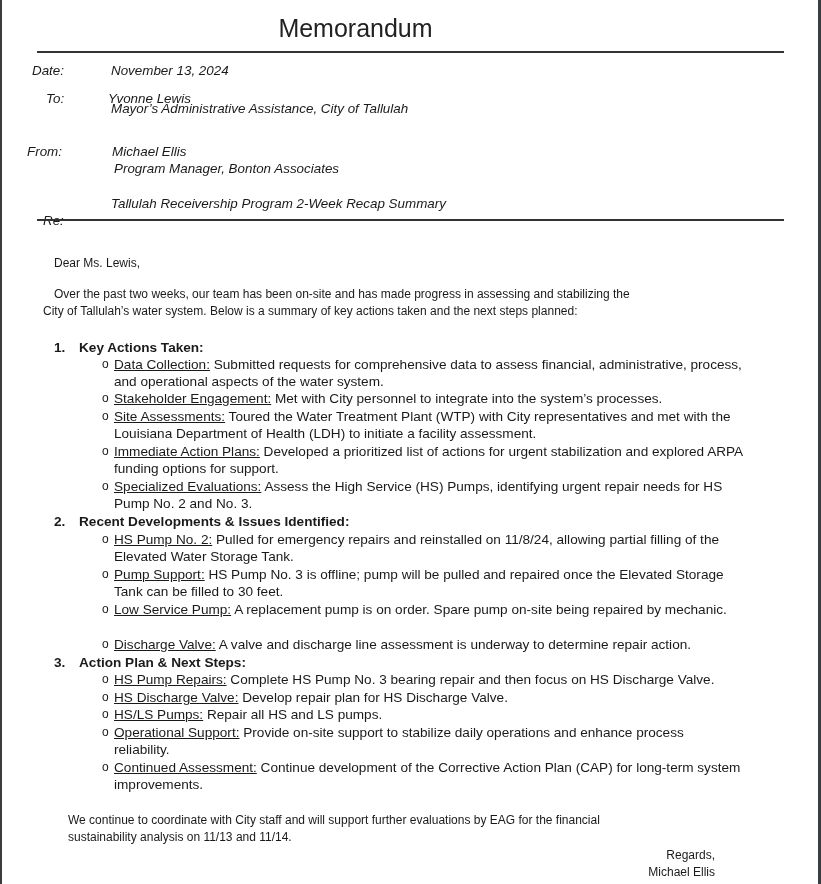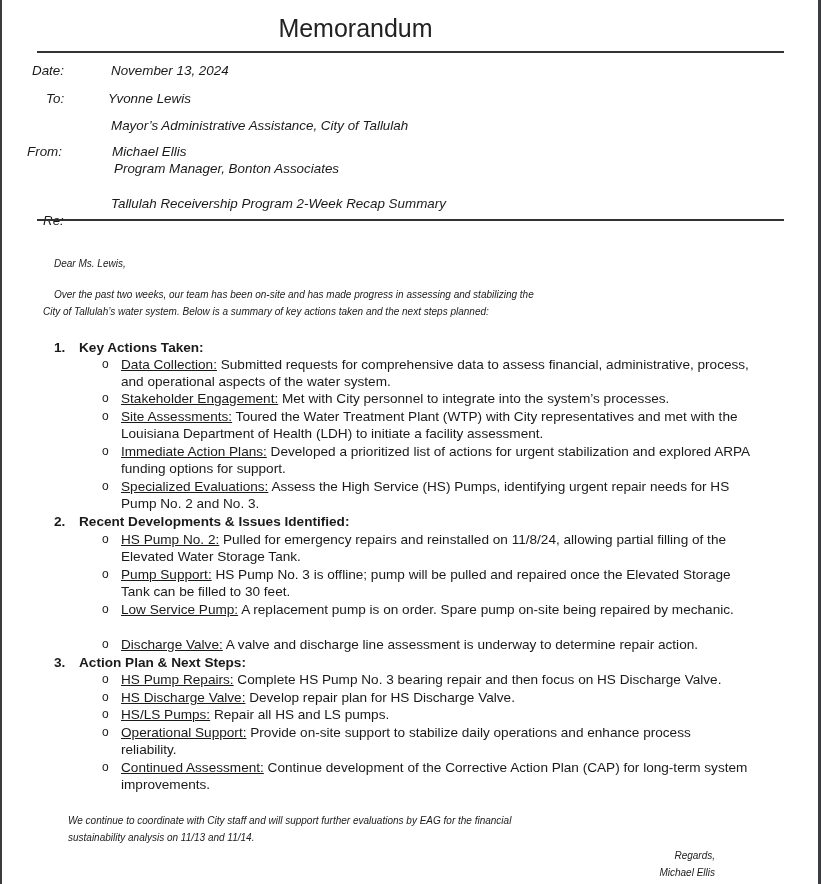--- a/index.html
+++ b/index.html
@@ -3,43 +3,43 @@
 <meta charset="utf-8">
 <style>
   html, body { margin:0; padding:0; }
   body { width:821px; height:884px; background:#fff; position:relative; overflow:hidden;
          font-family:"Liberation Sans", sans-serif; color:#1a1a1a; }
   .frame-l { position:absolute; left:0; top:0; width:2px; height:884px; background:#3a3d40; }
   .frame-r { position:absolute; right:0; top:0; width:3px; height:884px; background:#3a3d40; }
   .title { position:absolute; left:0; width:711px; top:14px; text-align:center; font-size:25px; color:#222; }
   .rule { position:absolute; left:37px; width:747px; height:2px; background:#333; }
   .hdr { position:absolute; font-size:13.4px; line-height:18px;font-style:italic; }
-  .body-txt { position:absolute; font-size:10px; line-height:17px;font-style:italic; }
+  .body-txt { position:absolute; font-size:12px; line-height:17px; }
   .lvl1 { position:absolute; font-size:13.6px; font-weight:bold; line-height:17px; }
   .lvl1 .num { display:inline-block; width:25px; }
   .bul { position:absolute; font-size:13.6px; line-height:17px; left:102px; width:650px; }
   .bul .dot { position:absolute; left:0; top:0; font-size:12px; }
-  .bul .txt { display:block; margin-left:19px; }
+  .bul .txt { display:block; margin-left:12px; }
   .u { text-decoration:underline; }
 </style>
 </head>
 <body>
 
 <div class="frame-l"></div>
 <div class="frame-r"></div>
 
 <div class="title">Memorandum</div>
 <div class="rule" style="top:51px"></div>
 
 <div class="hdr" style="left:32px;top:62px">Date:</div>
 <div class="hdr" style="left:111px;top:62px">November 13, 2024</div>
 
 <div class="hdr" style="left:46px;top:90px">To:</div>
 <div class="hdr" style="left:108px;top:90px">Yvonne Lewis</div>
-<div class="hdr" style="left:111px;top:117px">Mayor’s Administrative Assistance, City of Tallulah</div>
+<div class="hdr" style="left:111px;top:100px">Mayor’s Administrative Assistance, City of Tallulah</div>
 
 <div class="hdr" style="left:27px;top:143px">From:</div>
 <div class="hdr" style="left:112px;top:143px">Michael Ellis</div>
 <div class="hdr" style="left:114px;top:160px">Program Manager, Bonton Associates</div>
 
 <div class="hdr" style="left:43px;top:212px">Re:</div>
 <div class="hdr" style="left:111px;top:195px">Tallulah Receivership Program 2-Week Recap Summary</div>
 
 <div class="rule" style="top:219px"></div>
 

